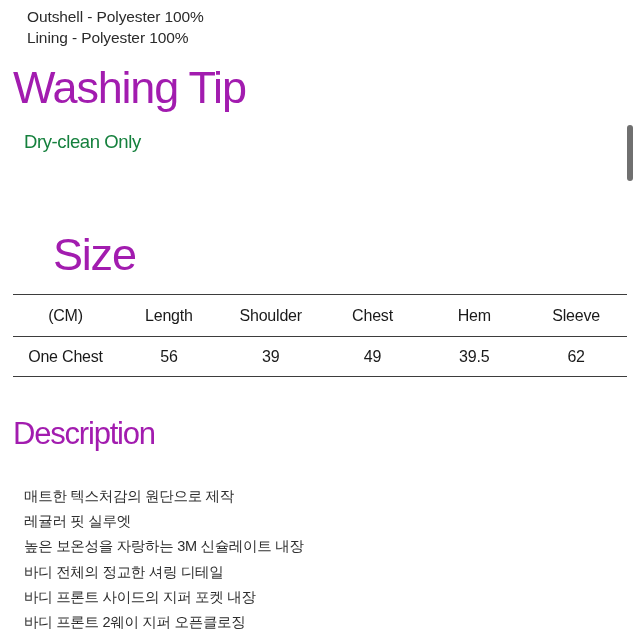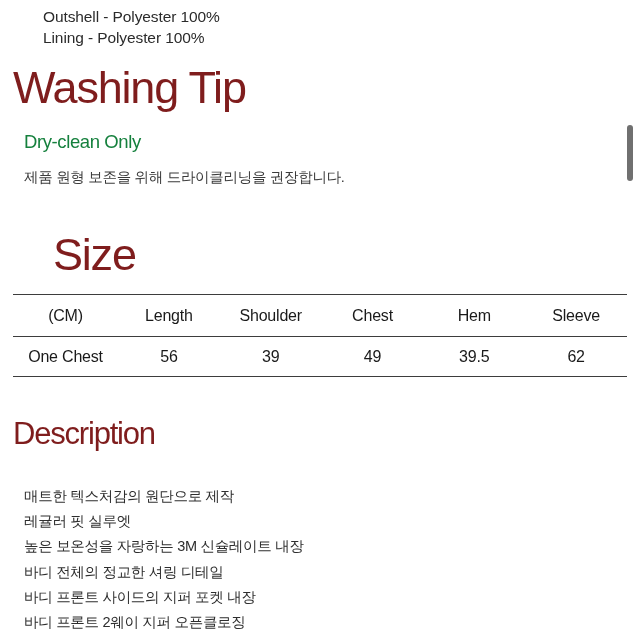--- a/index.html
+++ b/index.html
@@ -25,35 +25,34 @@
     box-sizing: border-box;
     background: #ffffff;
   }
 
   
   .material-block {
     position: absolute;
     left: 27px;
     top: 6px;
     line-height: 21px;
-    margin-left: 16px;
   }
   .material-line {
     font-size: 15.5px;
     color: #2b2b2b;
     letter-spacing: -0.1px;
     white-space: nowrap;
   }
 
   
   .heading {
     position: absolute;
     left: 13px;
     font-weight: 400;
-    color: #7f1d1d;
+    color: #a21caf;
     letter-spacing: -1.2px;
     white-space: nowrap;
     line-height: 1;
   }
   .heading-washing { top: 65px;  font-size: 45px; }
   .heading-size    { top: 232px; font-size: 45px; margin-left: 40px; }
   .heading-desc    { top: 418px; font-size: 31px; }
 
   
   .washing-sub {
@@ -148,21 +147,20 @@
 
 <div class="page">
 
   <div class="material-block">
     <div class="material-line">Outshell - Polyester 100%</div>
     <div class="material-line">Lining - Polyester 100%</div>
   </div>
 
   <div class="heading heading-washing">Washing Tip</div>
   <div class="washing-sub">Dry-clean Only</div>
-  <div class="washing-note">제품 원형 보존을 위해 드라이클리닝을 권장합니다.</div>
 
   <div class="heading heading-size">Size</div>
 
   <table class="size-table">
     <thead>
       <tr>
         <th class="col-unit">(CM)</th>
         <th class="col-regular">Length</th>
         <th class="col-regular">Shoulder</th>
         <th class="col-regular">Chest</th>

